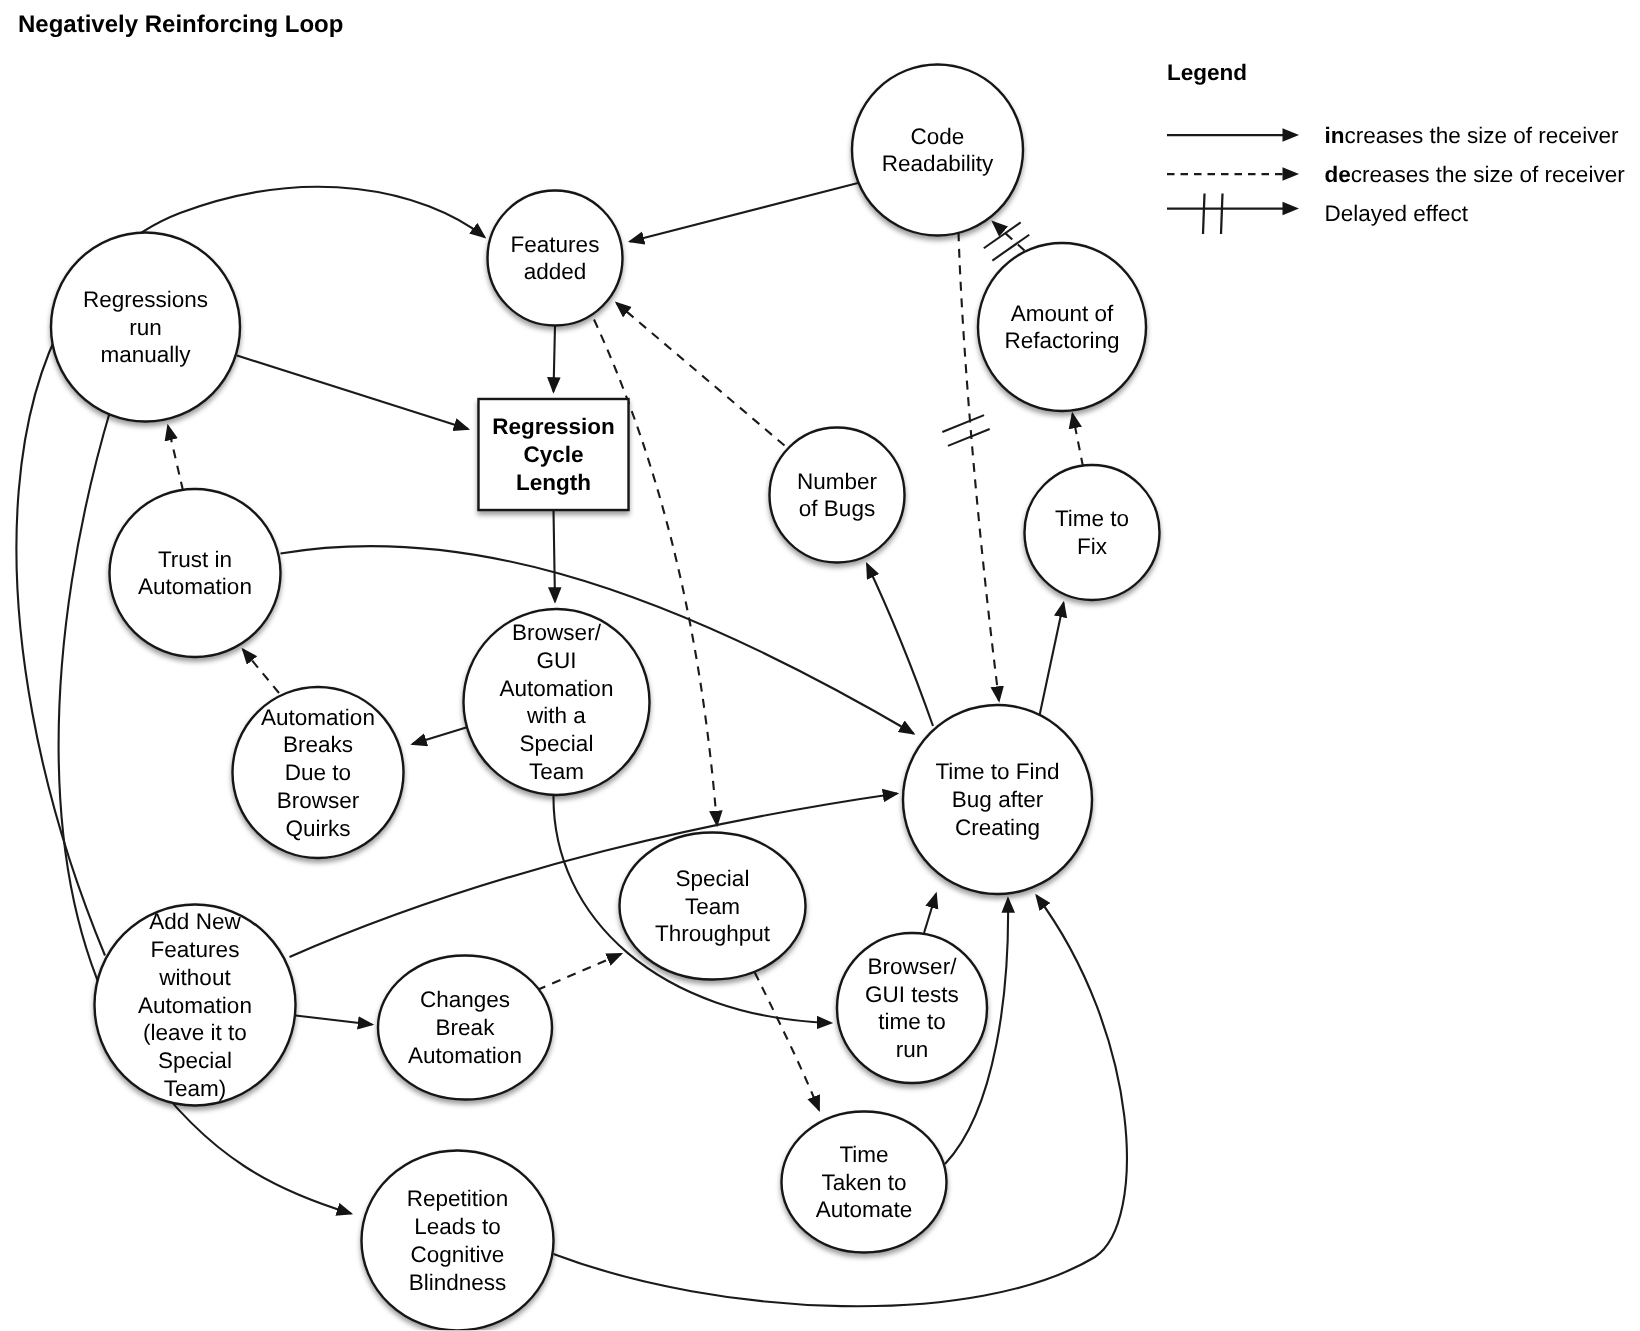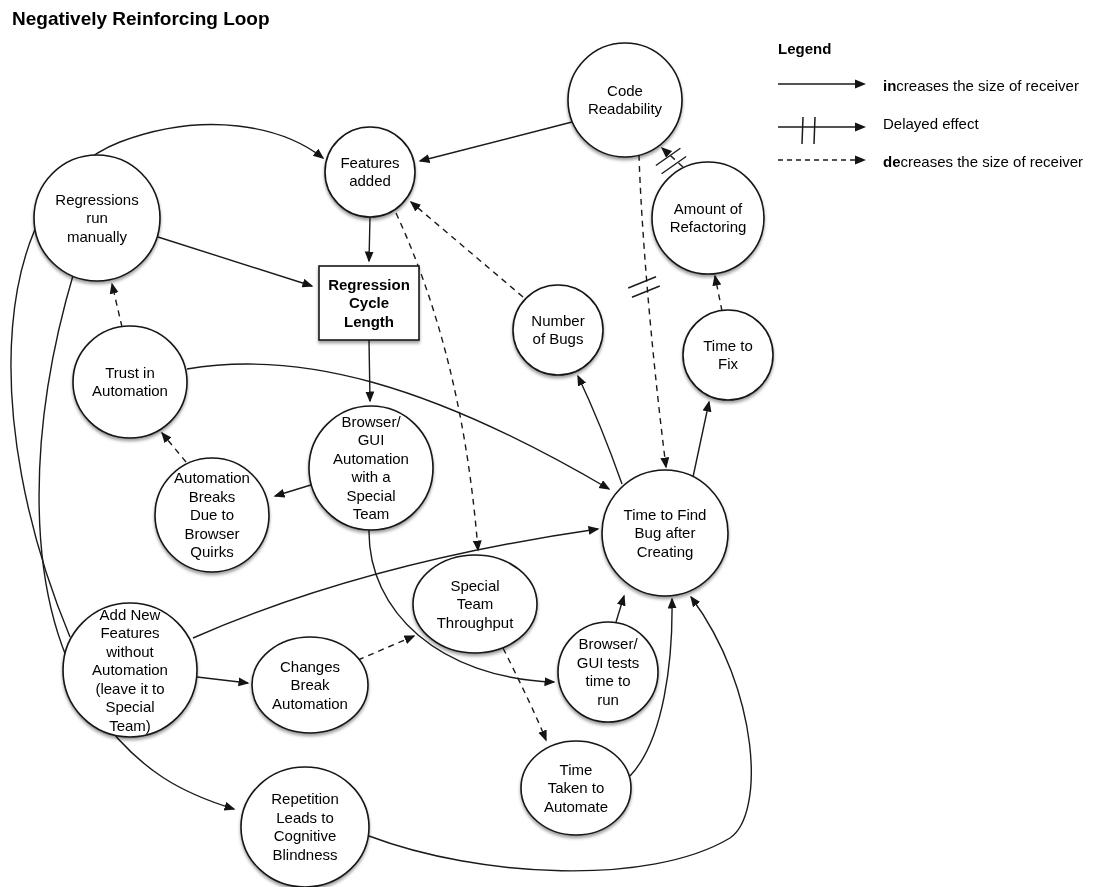--- a/index.html
+++ b/index.html
@@ -1,21 +1,21 @@
 <!DOCTYPE html>
 <html><head>
 <meta charset="utf-8">
 <style>
   html,body{margin:0;padding:0;background:#fff;}
   body{width:1093px;height:887px;position:relative;overflow:hidden;
        font-family:"Liberation Sans", sans-serif;color:#000;}
-  #title{position:absolute;left:12px;top:8px;font-size:19px;font-weight:bold;}
+  #title{position:absolute;left:12px;top:8px;font-size:16px;font-weight:bold;}
   #legend{position:absolute;left:776px;top:40px;}
   #legend .heading{font-weight:bold;font-size:15px;margin:0 0 20px 2px;}
-  .legend-row{display:flex;align-items:flex-start;height:26px;margin-top:12px;}
+  .legend-row{display:flex;align-items:center;height:26px;}
   .legend-row svg{overflow:visible;flex:0 0 auto;}
   .legend-row .lbl{font-size:15px;margin-left:12px;white-space:nowrap;}
   .legend-row .lbl b{font-weight:bold;}
   #diagram{position:absolute;left:0;top:0;}
   .edge{fill:none;stroke:#1a1a1a;stroke-width:1.4;}
   .edge.dashed{stroke-dasharray:6 5;}
   .delaymark{stroke:#1a1a1a;stroke-width:1.4;}
   .node-shape{fill:#ffffff;stroke:#161616;stroke-width:1.6;}
   .node-label{font-family:"Liberation Sans", sans-serif;font-size:15px;fill:#000;text-anchor:middle;}
   .node-label.bold{font-weight:bold;}
@@ -146,29 +146,29 @@
 
   <div class="legend-row">
     <svg width="95" height="14">
       <line x1="2" y1="7" x2="80" y2="7" stroke="#1a1a1a" stroke-width="1.5"></line>
       <path d="M79 2.5 L90 7 L79 11.5 Z" fill="#141414"></path>
     </svg>
     <span class="lbl"><b>in</b><span>creases the size of receiver</span></span>
   </div>
 
   <div class="legend-row">
+    <svg width="95" height="14">
+      <line x1="2" y1="7" x2="80" y2="7" stroke="#1a1a1a" stroke-width="1.5" stroke-dasharray="5 4"></line>
+      <path d="M79 2.5 L90 7 L79 11.5 Z" fill="#141414"></path>
+    </svg>
+    <span class="lbl"><b>de</b><span>creases the size of receiver</span></span>
+  </div>
+
+  <div class="legend-row">
     <svg width="95" height="30">
       <line x1="2" y1="12" x2="80" y2="12" stroke="#1a1a1a" stroke-width="1.5"></line>
       <path d="M79 7.5 L90 12 L79 16.5 Z" fill="#141414"></path>
       <line x1="27" y1="2" x2="26" y2="29" stroke="#1a1a1a" stroke-width="1.5"></line>
       <line x1="39" y1="2" x2="38" y2="29" stroke="#1a1a1a" stroke-width="1.5"></line>
     </svg>
     <span class="lbl"><b></b><span>Delayed effect</span></span>
   </div>
-
-  <div class="legend-row">
-    <svg width="95" height="14">
-      <line x1="2" y1="7" x2="80" y2="7" stroke="#1a1a1a" stroke-width="1.5" stroke-dasharray="5 4"></line>
-      <path d="M79 2.5 L90 7 L79 11.5 Z" fill="#141414"></path>
-    </svg>
-    <span class="lbl"><b>de</b><span>creases the size of receiver</span></span>
-  </div>
 </div>
 
 </body></html>

